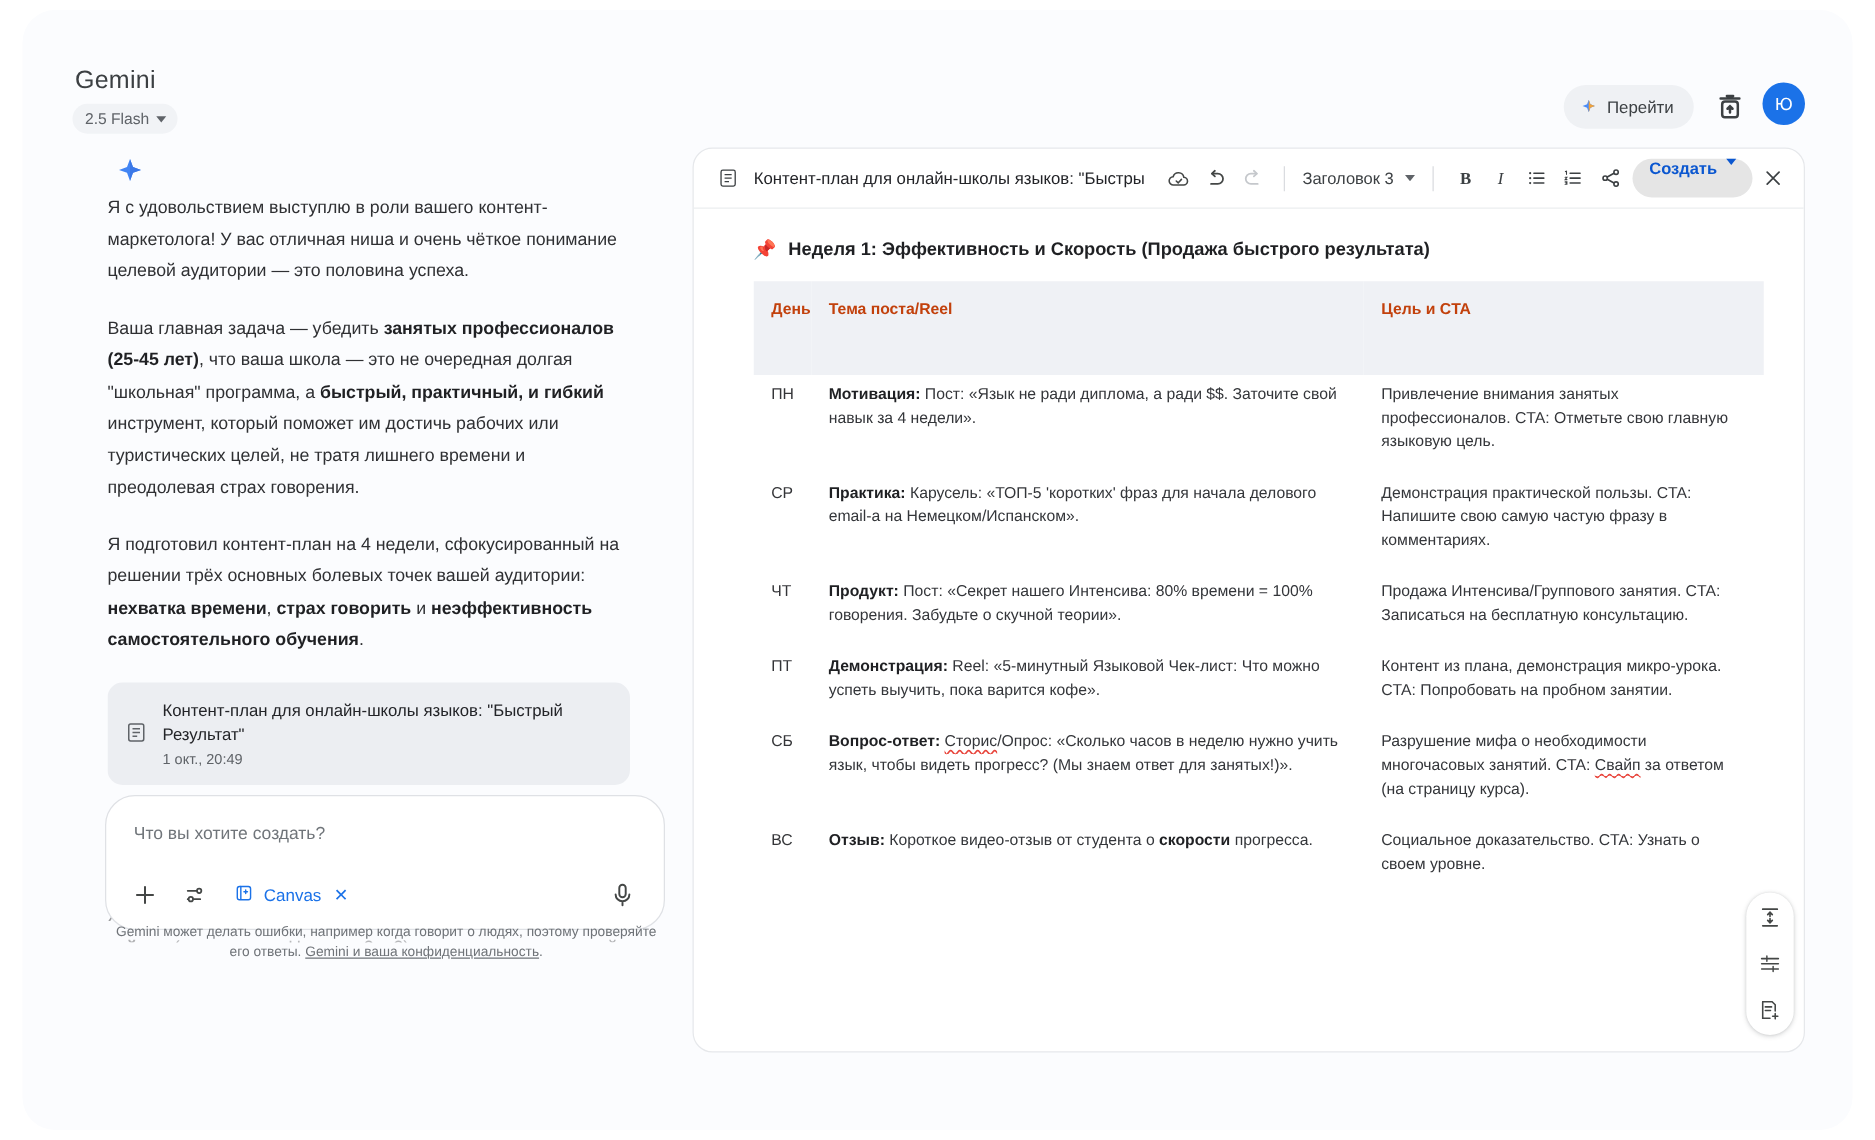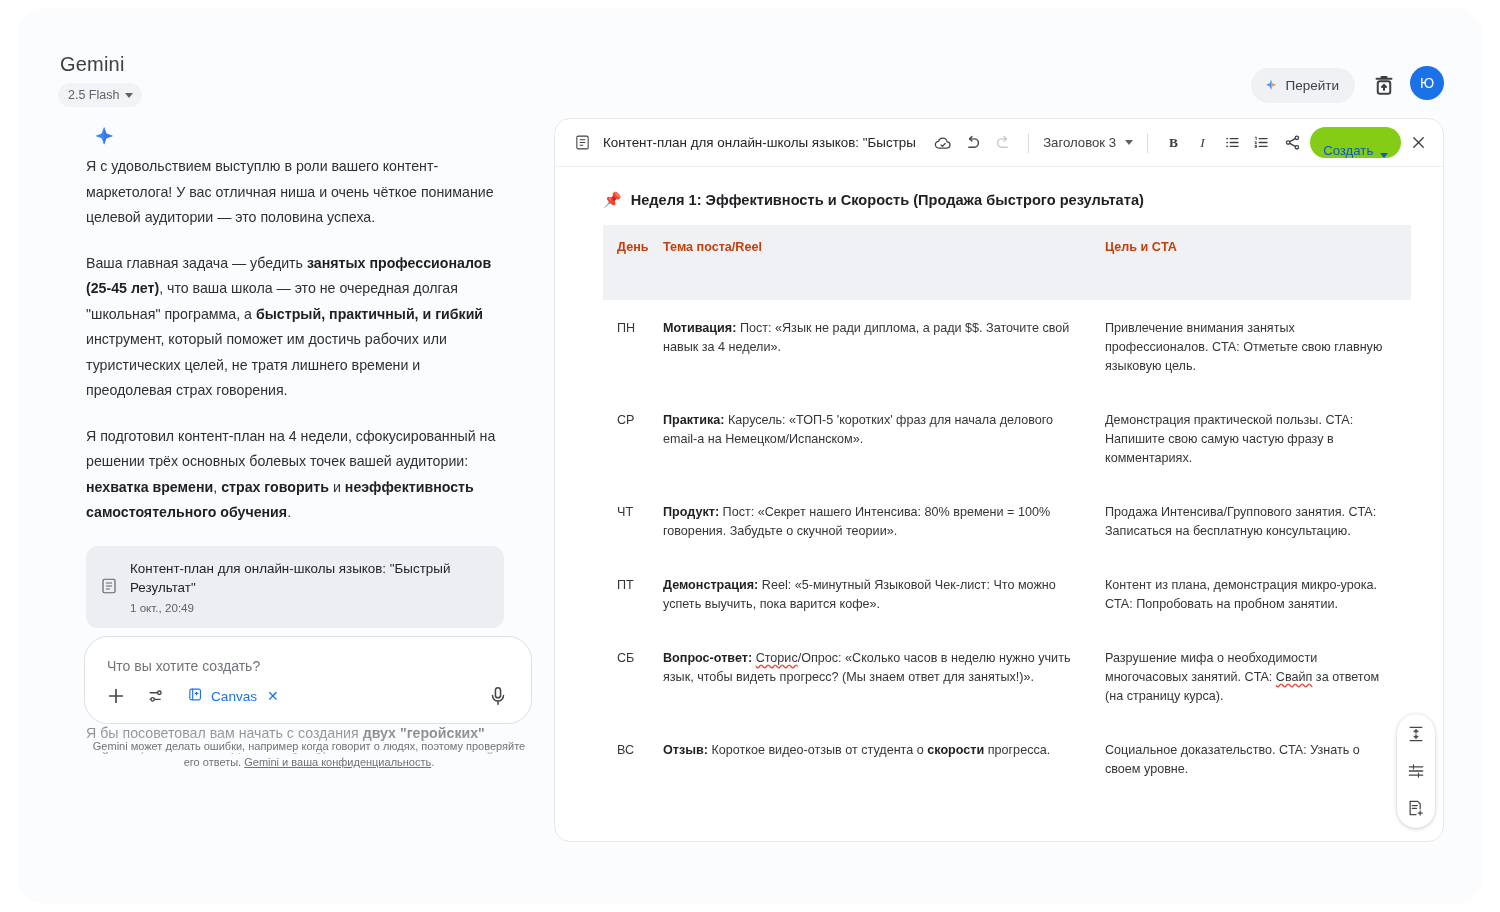--- a/index.html
+++ b/index.html
@@ -65,21 +65,21 @@
   .doc-card .dtime { font-size: 11.6px; color: #5f6368; margin-top: 4px; }
 
   .convo-fade {
     position: absolute; left: 0; right: 0; top: 560px; height: 170px;
     background: linear-gradient(to bottom, rgba(251,252,254,0) 0%, #fbfcfe 72%);
     pointer-events: none;
   }
 
   
   .composer {
-    position: absolute; left: 66px; top: 628px; width: 448px; height: 88px;
+    position: absolute; left: 66px; top: 628px; width: 448px; height: 108px;
     border: 1px solid #dfe1e5; border-radius: 24px; background: #fff;
   }
   .composer .ph { position: absolute; left: 22px; top: 21px; font-size: 14px; color: #70757a; }
   .comp-row { position: absolute; left: 18px; bottom: 14px; display: flex; align-items: center; gap: 14px; }
   .cbtn { width: 26px; height: 26px; color: #444746; cursor: pointer; display: flex; align-items: center; justify-content: center; }
   .canvas-chip { display: flex; align-items: center; gap: 7px; font-size: 13.6px; color: #1b72e8; cursor: pointer; margin-left: 4px; }
   .canvas-chip .cx { font-size: 14px; color: #1b72e8; margin-left: 3px; }
   .mic { position: absolute; right: 20px; bottom: 14px; width: 24px; height: 24px; color: #444746; cursor: pointer; }
 
   .disclaimer {
@@ -105,45 +105,45 @@
   .tb-ico { width: 22px; height: 22px; color: #444746; display: flex; align-items: center; justify-content: center; cursor: pointer; flex: none; }
   .tb-ico.dim { color: #c5c8cc; }
   .tb-gap { width: 16px; flex: none; }
   .tb-sep { width: 1px; height: 20px; background: #dadce0; margin: 0 14px; flex: none; }
   .head-sel {
     display: flex; align-items: center; gap: 9px;
     font-size: 13.2px; color: #3c4043; cursor: pointer; flex: none;
   }
   .head-sel .caret-down { border-top-color: #5f6368; }
   .create-btn {
-    display: flex; align-items: flex-end; gap: 7px;
+    display: flex; align-items: flex-start; gap: 7px;
     height: 31px; padding: 0 13px; border-radius: 16px;
-    background: #84cc16; color: #0b57d0; font-size: 13.2px;
-    cursor: pointer; flex: none;
+    background: #e5e5e5; color: #0b57d0; font-size: 13.2px;
+    cursor: pointer; flex: none; font-weight: bold;
   }
   .create-btn .caret-down { border-top-color: #0b57d0; }
 
   .cv-body { position: absolute; left: 0; top: 48px; right: 0; bottom: 0; overflow: hidden; padding: 18px 32px 0 48px; }
 
   .week-h {
     display: flex; align-items: center; gap: 9px;
     font-size: 14.6px; font-weight: 700; color: #1f2023;
     margin: 6px 0 16px 0;
   }
   .pin { font-size: 15px; }
 
   table.plan { width: 100%; border-collapse: collapse; table-layout: fixed; margin-bottom: 28px; }
   table.plan th {
     background: #eff1f5; text-align: left; vertical-align: top;
     font-size: 12.6px; font-weight: 700; color: #c2410c;
     padding: 14px 14px 44px 14px; line-height: 17px;
   }
   table.plan td {
     vertical-align: top; font-size: 12.6px; line-height: 19px;
-    color: #34363a; padding: 19px 14px 16px 14px;
+    color: #34363a; padding: 6px 14px 16px 14px;
   }
   table.plan td.day { font-weight: 400; color: #343538; }
   table.plan td b { font-weight: 700; color: #1f2023; }
   .col-day { width: 46px; }
   .col-goal { width: 320px; }
   .sp { text-decoration: underline wavy #e8453c; text-decoration-skip-ink: none; text-underline-offset: 2px; }
 
   
   .rail {
     position: absolute; right: 8px; top: 595px;

